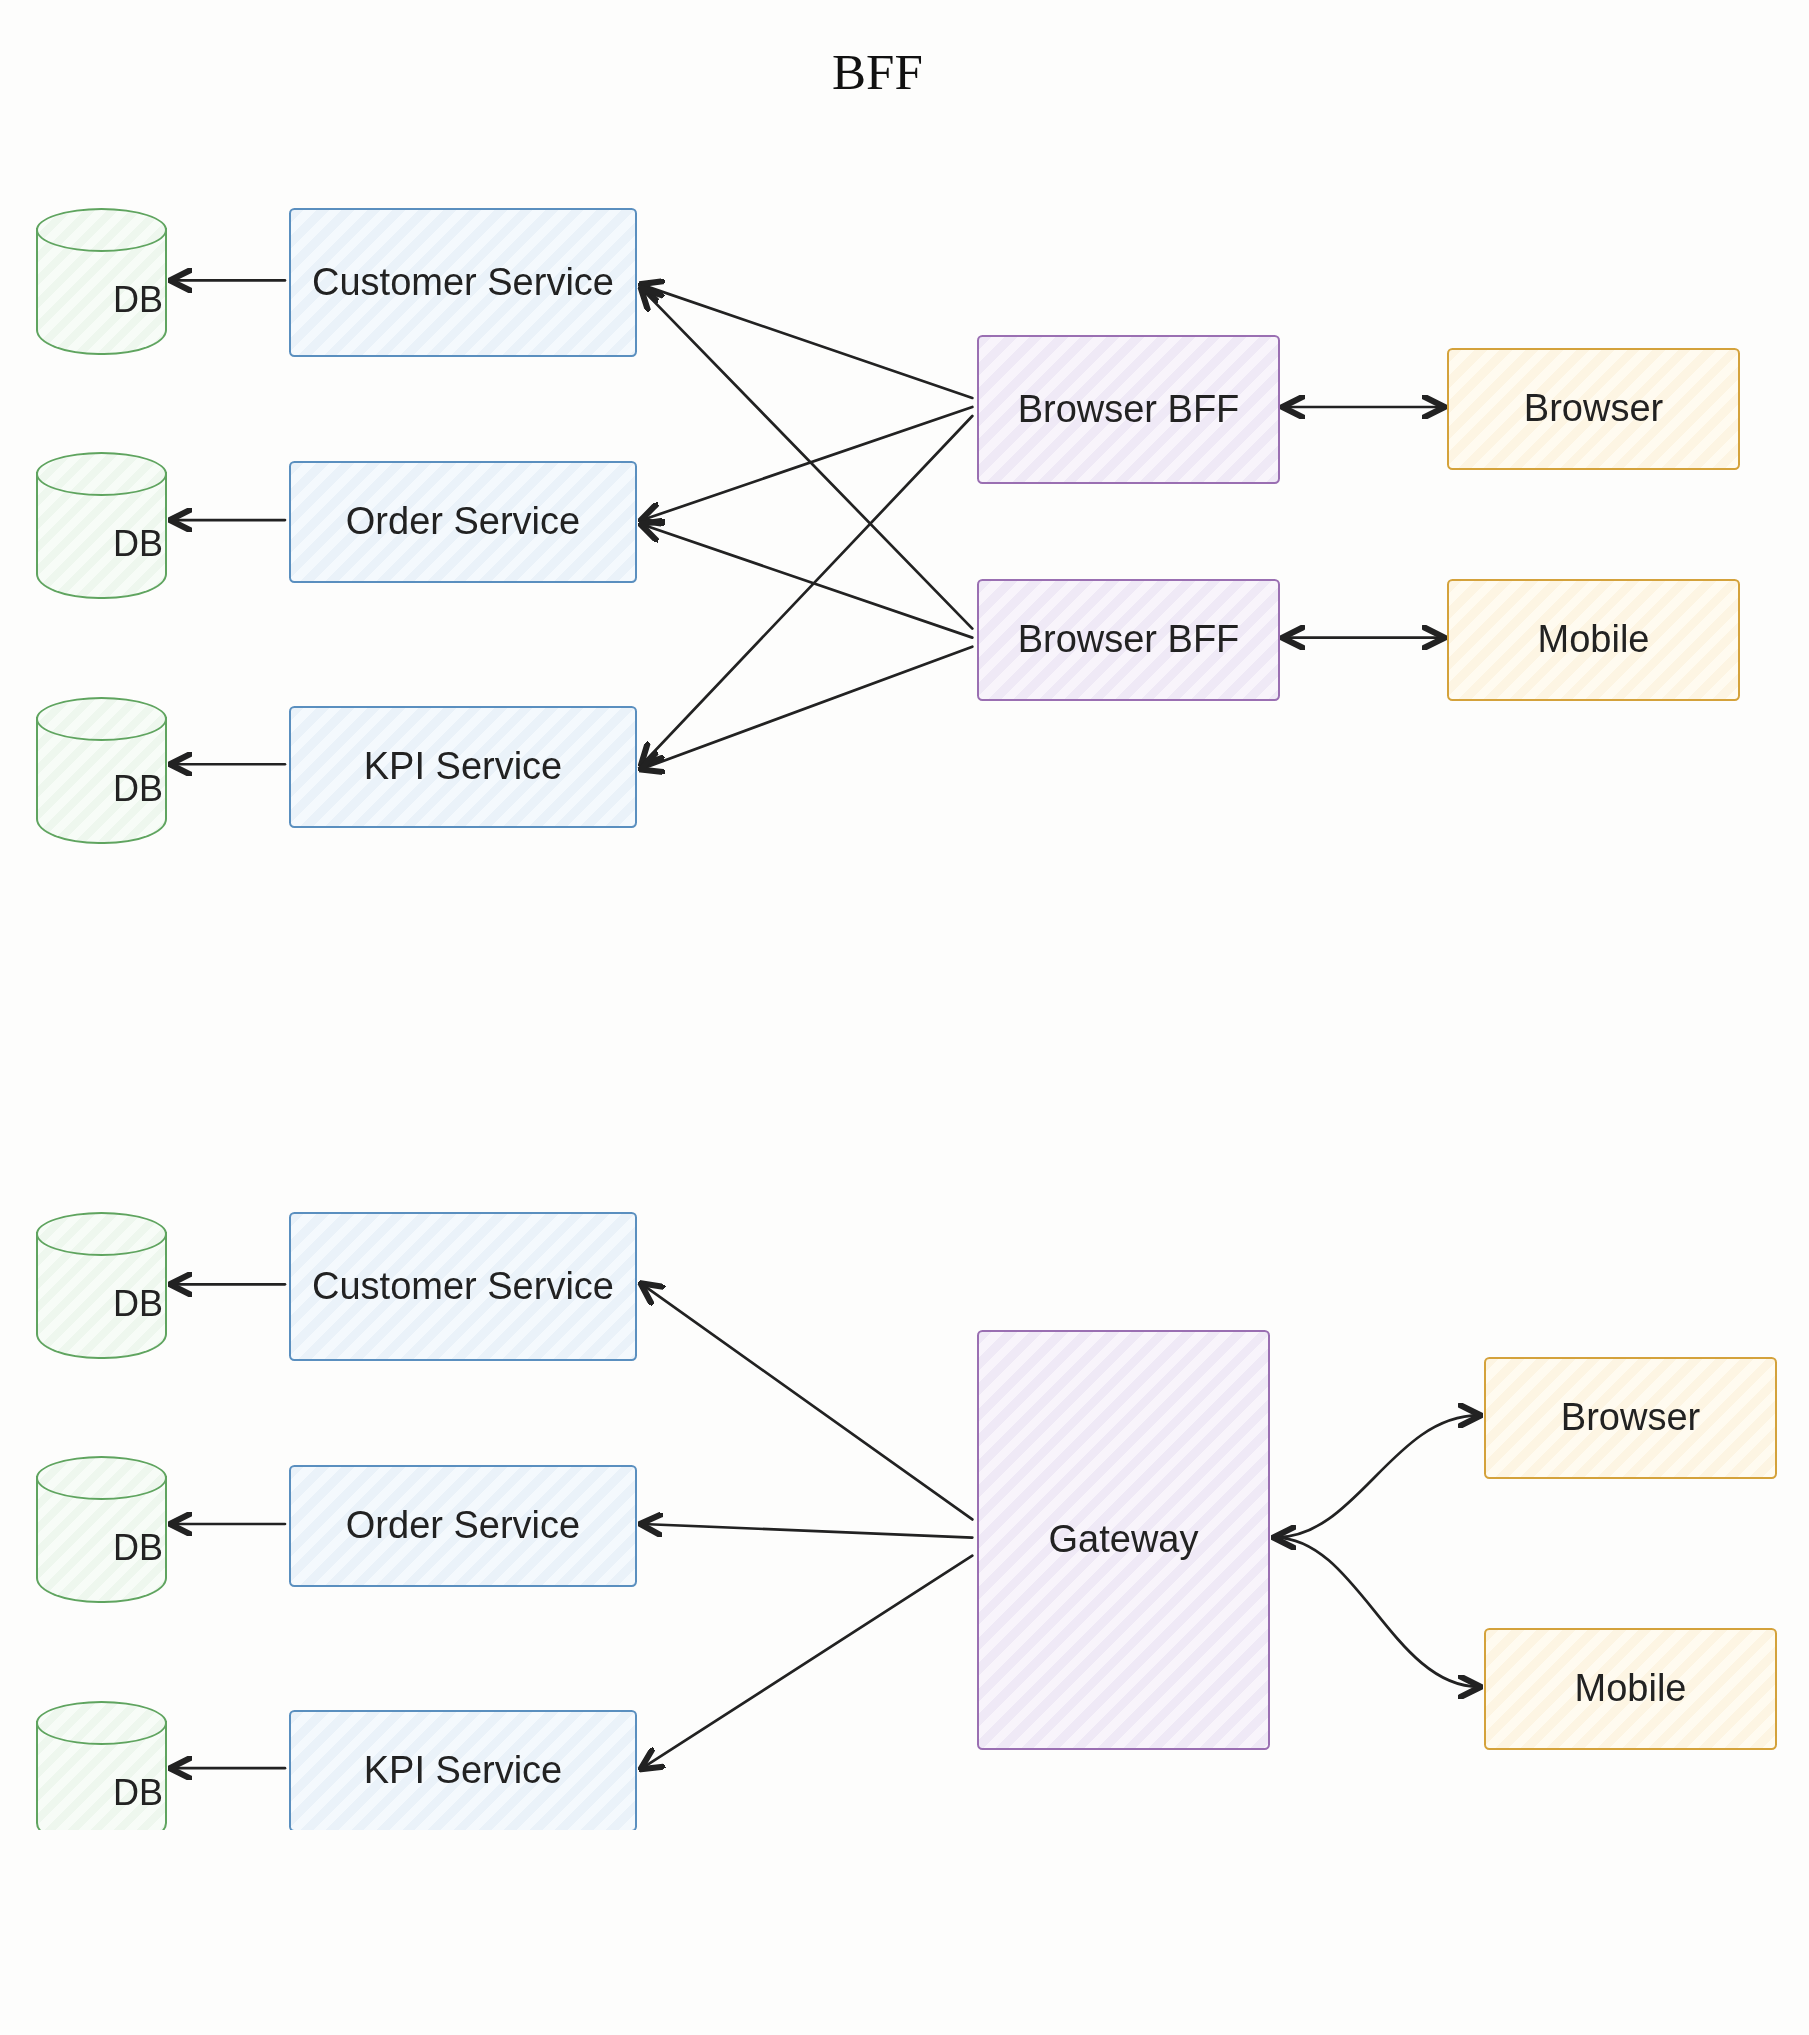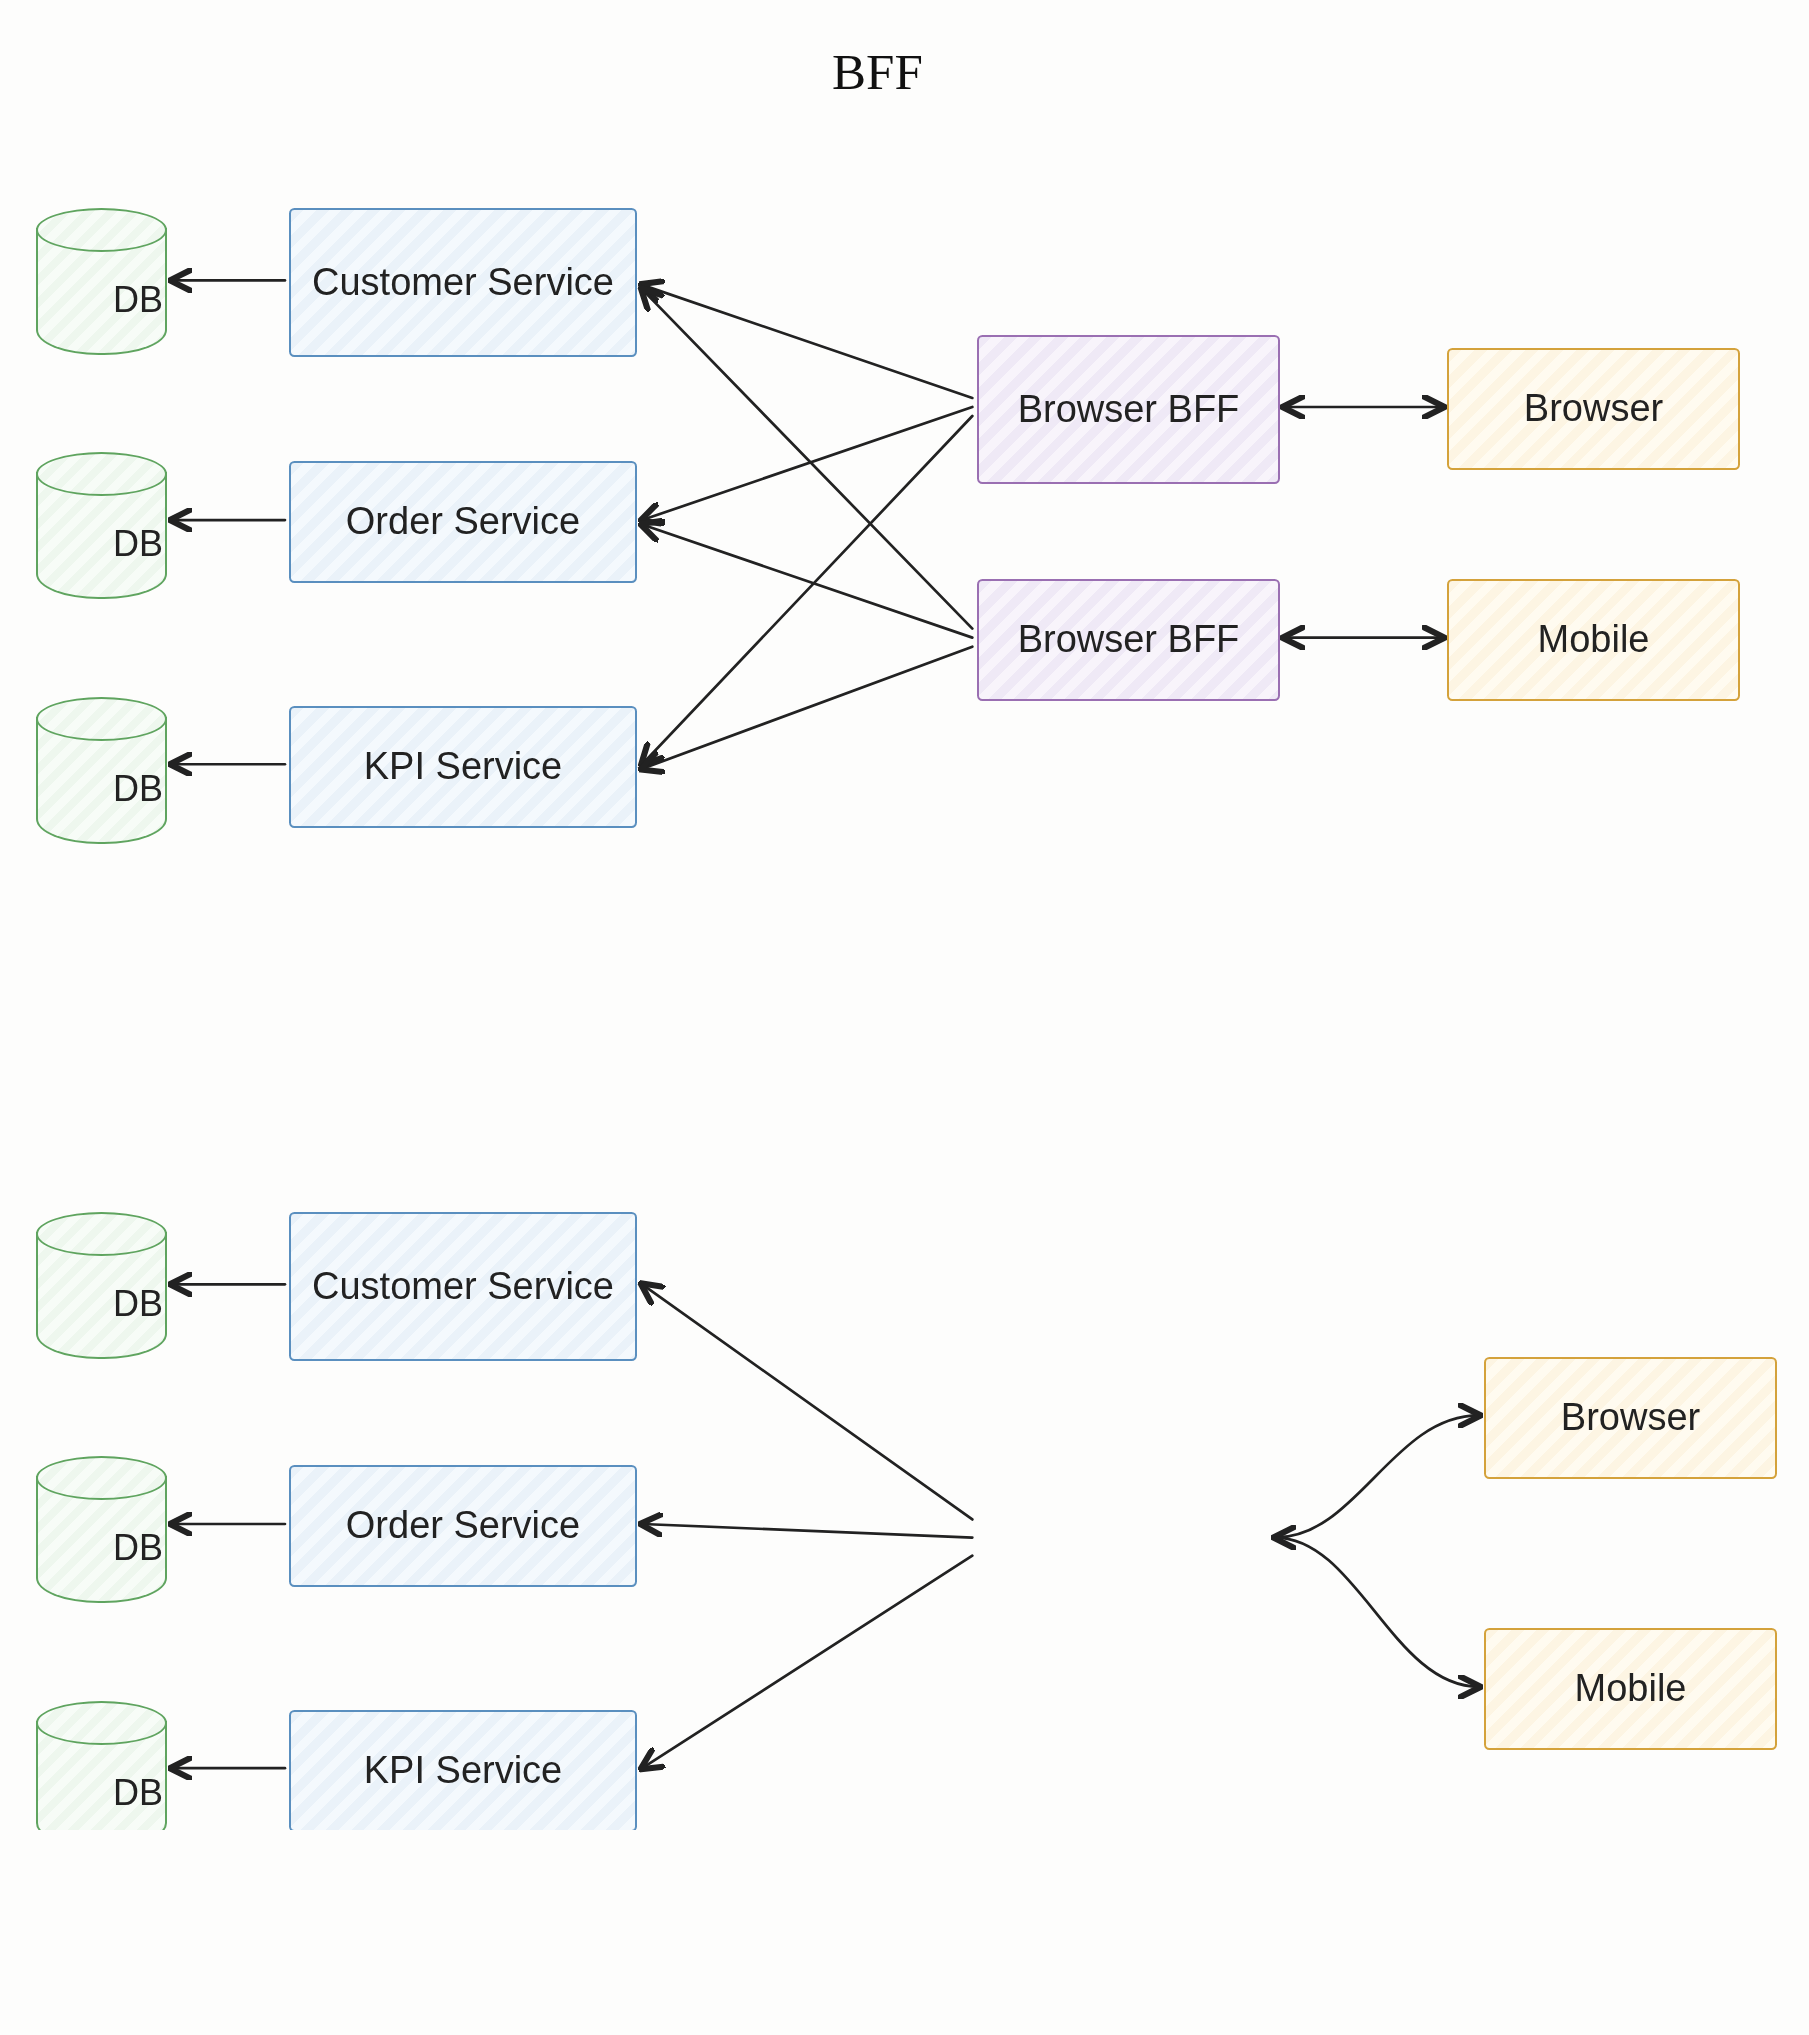--- a/index.html
+++ b/index.html
@@ -83,20 +83,23 @@
   <div class="box svc" style="left:289px;top:1212px;width:344px;height:145px">
     <span>Customer Service</span>
   </div>
   <div class="box svc" style="left:289px;top:1465px;width:344px;height:118px">
     <span>Order Service</span>
   </div>
   <div class="box svc" style="left:289px;top:1710px;width:344px;height:118px">
     <span>KPI Service</span>
   </div>
 
+  <div class="box bff" style="left:977px;top:1330px;width:289px;height:416px">
+    <span>Gateway</span>
+  </div>
 
   <div class="box cli" style="left:1484px;top:1357px;width:289px;height:118px">
     <span>Browser</span>
   </div>
   <div class="box cli" style="left:1484px;top:1628px;width:289px;height:118px">
     <span>Mobile</span>
   </div>
 
   <svg class="arrows" viewBox="0 0 2000 2250" width="1809" height="2035">
     <defs>

